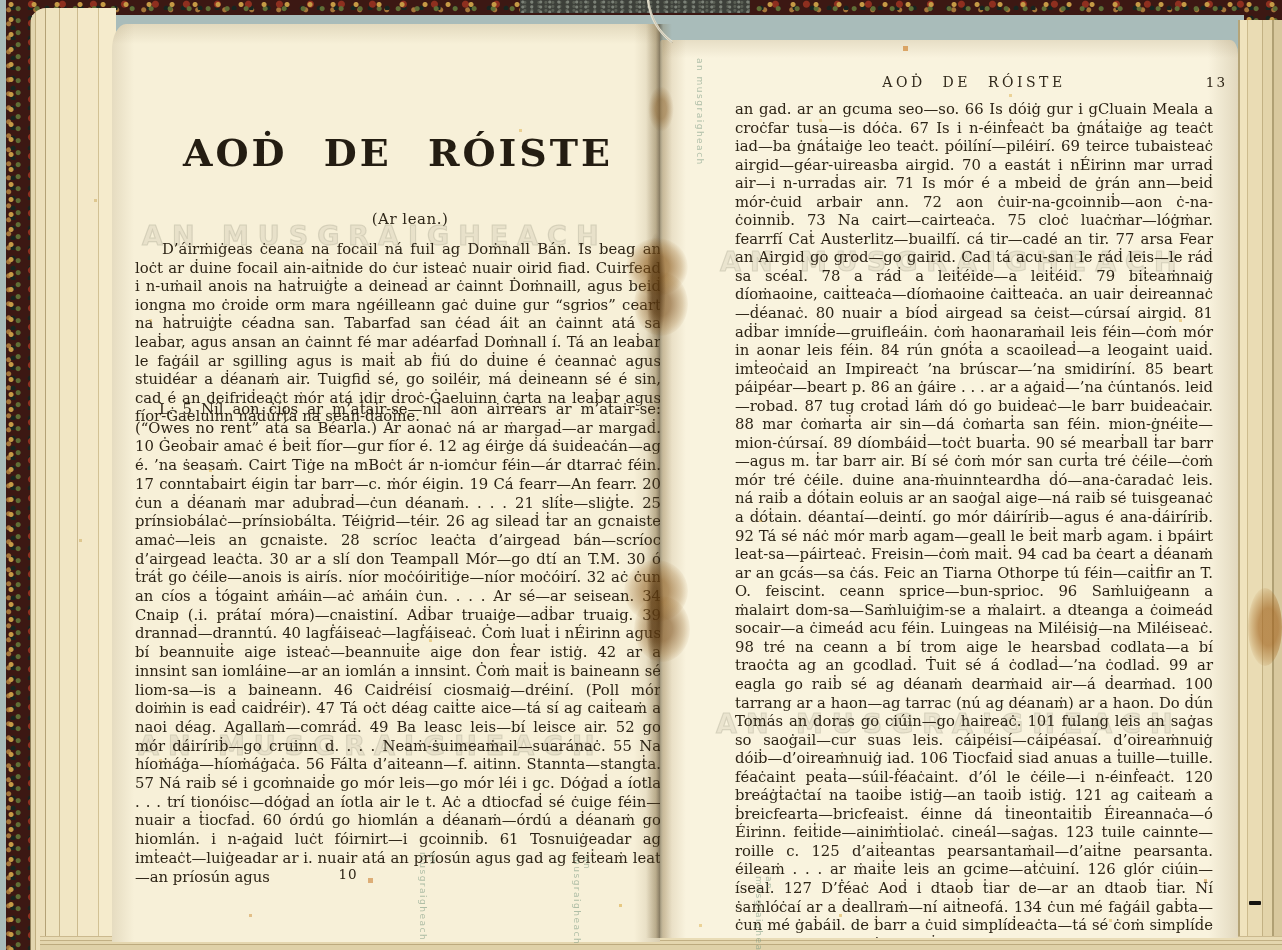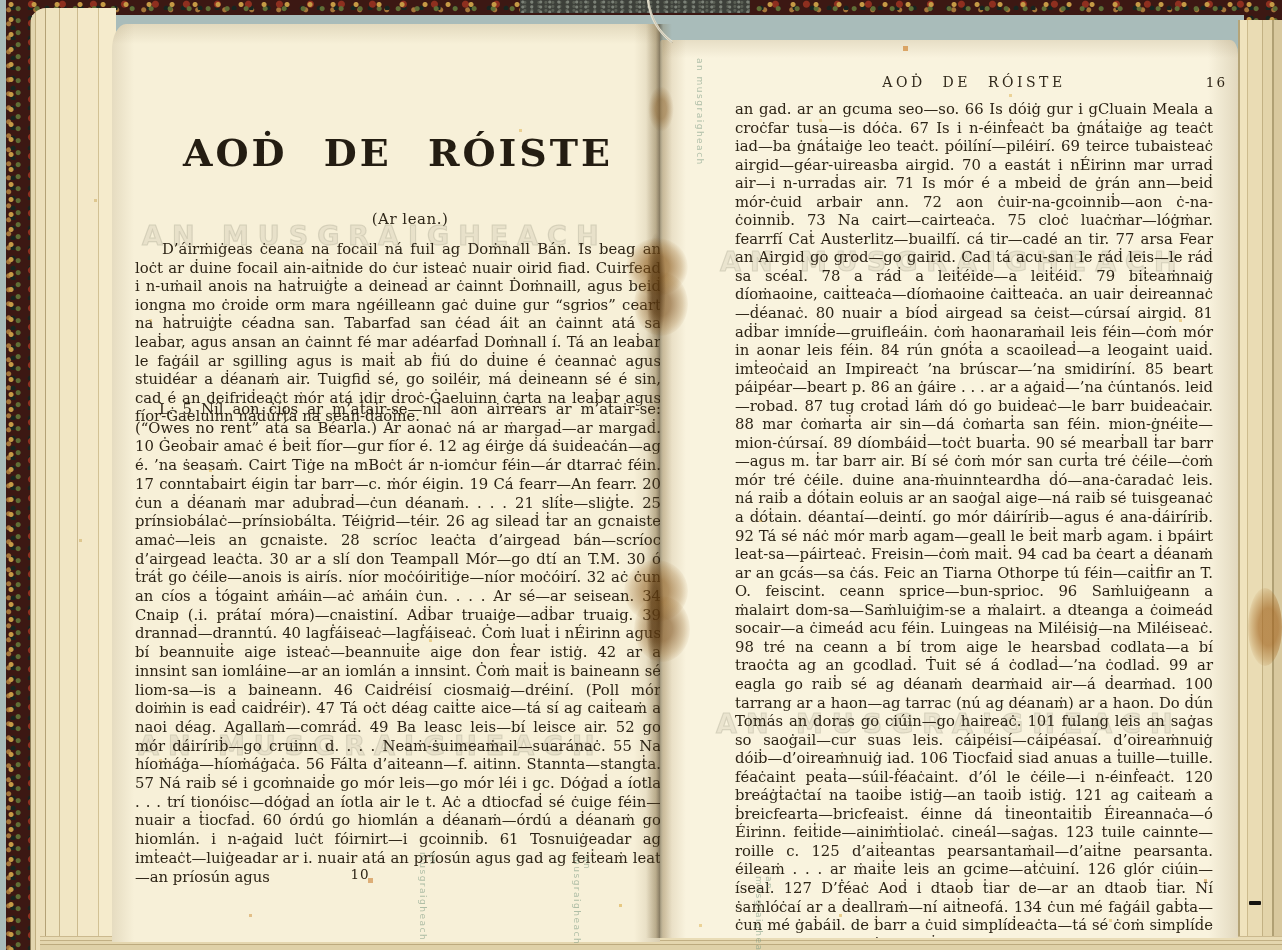--- a/index.html
+++ b/index.html
@@ -59,21 +59,21 @@
   
   .content-left{position:absolute;left:23px;top:0;width:526px;color:#2c2315;}
   .chapter-title{margin:0;position:absolute;top:106px;left:0;width:100%;text-align:center;
     font-size:38px;font-weight:bold;letter-spacing:3px;word-spacing:20px;color:#241d12;}
   .subtitle{position:absolute;top:186px;left:12px;width:100%;text-align:center;font-size:15px;
     letter-spacing:.5px;color:#2e2618;}
   .intro{position:absolute;top:216px;left:0;width:100%;margin:0;font-size:14.8px;line-height:18.6px;
     text-align:justify;text-indent:27px;color:#2c2315;}
   .notes-left{position:absolute;top:376px;left:0;width:100%;margin:0;font-size:14.8px;line-height:18.7px;
     text-align:justify;text-indent:24px;color:#2c2315;}
-  .pagenum-left{position:absolute;top:842px;left:12px;width:100%;text-align:center;padding-right:100px;
+  .pagenum-left{position:absolute;top:842px;left:0;width:100%;text-align:center;padding-right:100px;
     box-sizing:border-box;font-size:13.5px;letter-spacing:1px;color:#2c2315;}
   .content-right{position:absolute;left:75px;top:0;width:478px;color:#2c2315;}
   .running-header{position:absolute;top:34px;left:0;width:100%;text-align:center;font-size:14px;
     letter-spacing:3.5px;word-spacing:9px;color:#30281a;}
   .pagenum-right{position:absolute;top:34px;right:-14px;font-size:13.5px;letter-spacing:2px;color:#2c2315;}
   .notes-right{position:absolute;top:60px;left:0;width:100%;margin:0;font-size:14.8px;line-height:18.55px;
     text-align:justify;color:#2c2315;}
   .clip{overflow:hidden;}
   
   .wm-band{position:absolute;font-family:"DejaVu Sans","Liberation Sans",sans-serif;font-weight:bold;
@@ -141,21 +141,21 @@
       <p class="notes-left">L. 5 Níl aon ċíos ar m’aṫair-se—níl aon airréars ar m’aṫair-se: (“Owes no rent” atá sa Béarla.) Ar aonaċ ná ar ṁargaḋ—ar margaḋ. 10 Ġeoḃair amaċ é ḃeiṫ fíor—gur fíor é. 12 ag éirġe ḋá ṡuiḋeaċán—ag é. ’na ṡeasaṁ. Cairt Tiġe na mBoċt ár n-iomċur féin—ár dtarraċ féin. 17 conntaḃairt éigin ṫar barr—c. ṁór éigin. 19 Cá fearr—An fearr. 20 ċun a ḋéanaṁ mar aduḃraḋ—ċun déanaṁ. . . . 21 slíṫe—sliġṫe. 25 prínsiobálaċ—prínsiobálta. Téiġrid—téir. 26 ag sileaḋ ṫar an gcnaiste amaċ—leis an gcnaiste. 28 scríoc leaċta d’airgead bán—scríoc d’airgead leaċta. 30 ar a slí don Teampall Mór—go dtí an T.M. 30 ó ṫráṫ go ċéile—anois is airís. níor moċóiriṫiġe—níor moċóirí. 32 aċ ċun an cíos a ṫógaint aṁáin—aċ aṁáin ċun. . . . Ar sé—ar seisean. 34 Cnaip (.i. prátaí móra)—cnaistiní. Aḋḃar truaiġe—aḋḃar truaig. 39 drannaḋ—dranntú. 40 lagḟáiseaċ—lagḟáiseaċ. Ċoṁ luaṫ i nÉirinn agus bí beannuiṫe aige isteaċ—beannuiṫe aige don ḟear istiġ. 42 ar a innsint san iomláine—ar an iomlán a innsint. Ċoṁ maiṫ is baineann sé liom-sa—is a baineann. 46 Caiḋréisí ciosmaiġ—dréiní. (Poll mór doiṁin is eaḋ caiḋréir). 47 Tá oċt déag caiṫte aice—tá sí ag caiṫeaṁ a naoi déag. Agallaṁ—comráḋ. 49 Ba leasc leis—bí leisce air. 52 go mór dáiríriḃ—go cruinn d. . . . Neaṁ-ṡuimeaṁail—suaránaċ. 55 Na híoṁáġa—híoṁáġaċa. 56 Fálta d’aiteann—f. aitinn. Stannta—stangṫa. 57 Ná raiḃ sé i gcoṁnaiḋe go mór leis—go mór léi i gc. Dóġaḋ a íotla . . . trí tionóisc—dóġaḋ an íotla air le t. Aċ a dtiocfaḋ sé ċuige féin—nuair a ṫiocfaḋ. 60 órdú go hiomlán a ḋéanaṁ—órdú a ḋéanaṁ go hiomlán. i n-aġaid luċt fóirnirt—i gcoinniḃ. 61 Tosnuiġeadar ag imṫeaċt—luiġeadar ar i. nuair atá an príosún agus gad ag feiṫeaṁ leat—an príosún agus</p>
       <div class="pagenum-left">10</div>
     </div>
   </div>
 
   <div class="page page-right clip">
     <div class="wm-band" style="left:60px;top:206px;">AN MUSGRAIGHEACH</div>
     <div class="wm-band" style="left:56px;top:668px;">AN MUSGRAIGHEACH</div>
     <div class="content-right">
       <div class="running-header">AOḊ DE RÓISTE</div>
-      <div class="pagenum-right">16</div>
+      <div class="pagenum-right">13</div>
       <p class="notes-right">an gad. ar an gcuma seo—so. 66 Is dóiġ gur i gCluain Meala a croċfar tusa—is dóċa. 67 Is i n-éinḟeaċt ba ġnáṫaiġe ag teaċt iad—ba ġnáṫaiġe leo teaċt. póilíní—piléirí. 69 teirce tubaisteaċ airgid—géar-uireasba airgid. 70 a eastát i nÉirinn mar urraḋ air—i n-urraḋas air. 71 Is mór é a mbeiḋ de ġrán ann—beiḋ mór-ċuid arbair ann. 72 aon ċuir-na-gcoinniḃ—aon ċ-na-ċoinniḃ. 73 Na cairt—cairteaċa. 75 cloċ luaċṁar—lóġṁar. fearrfí Caṫ Austerlitz—buailfí. cá tir—cadé an tir. 77 arsa Fear an Airgid go grod—go gairid. Cad tá acu-san le ráḋ leis—le ráḋ sa scéal. 78 a ráḋ a leiṫéide—a leiṫéid. 79 biṫeaṁnaiġ díoṁaoine, caiṫteaċa—díoṁaoine ċaiṫteaċa. an uair ḋeireannaċ—ḋéanaċ. 80 nuair a bíoḋ airgead sa ċeist—cúrsaí airgid. 81 aḋḃar imníḋe—gruifleáin. ċoṁ haonaraṁail leis féin—ċoṁ mór in aonar leis féin. 84 rún gnóṫa a scaoileaḋ—a leogaint uaiḋ. imṫeoċaiḋ an Impireaċt ’na brúscar—’na smidiríní. 85 beart páipéar—beart p. 86 an ġáire . . . ar a aġaiḋ—’na ċúntanós. leid—robad. 87 tug croṫaḋ láṁ dó go buiḋeaċ—le barr buiḋeaċair. 88 mar ċoṁarṫa air sin—dá ċoṁarṫa san féin. mion-ġnéiṫe—mion-ċúrsaí. 89 díombáiḋ—toċt buarṫa. 90 sé mearḃall ṫar barr—agus m. ṫar barr air. Bí sé ċoṁ mór san curṫa tré ċéile—ċoṁ mór tré ċéile. duine ana-ṁuinnteardha ḋó—ana-ċaradaċ leis. ná raiḃ a ḋóṫain eoluis ar an saoġal aige—ná raiḃ sé tuisgeanaċ a ḋóṫain. déantaí—deintí. go mór dáiríriḃ—agus é ana-ḋáiríriḃ. 92 Tá sé náċ mór marḃ agam—geall le ḃeiṫ marḃ agam. i bpáirt leat-sa—páirteaċ. Freisin—ċoṁ maiṫ. 94 cad ba ċeart a ḋéanaṁ ar an gcás—sa ċás. Feic an Tiarna Othorpe tú féin—caiṫfir an T. O. feiscint. ceann sprice—bun-sprioc. 96 Saṁluiġeann a ṁalairt dom-sa—Saṁluiġim-se a ṁalairt. a dteanga a ċoimeád socair—a ċimeád acu féin. Luingeas na Miléisiġ—na Miléiseaċ. 98 tré na ceann a bí trom aige le hearsbaḋ codlata—a bí traoċta ag an gcodlaḋ. Ṫuit sé á ċodlaḋ—’na ċodlaḋ. 99 ar eagla go raiḃ sé ag déanaṁ dearṁaid air—á ḋearṁad. 100 tarrang ar a haon—ag tarrac (nú ag déanaṁ) ar a haon. Do ḋún Tomás an doras go ciúin—go haireaċ. 101 fulang leis an saġas so saoġail—cur suas leis. cáipéisí—cáipéasaí. d’oireaṁnuiġ dóiḃ—d’oireaṁnuiġ iad. 106 Tiocfaiḋ siad anuas a ṫuille—tuille. féaċaint peaṫa—súil-ḟéaċaint. d’ól le ċéile—i n-éinḟeaċt. 120 breáġṫaċtaí na taoiḃe istiġ—an taoiḃ istiġ. 121 ag caiṫeaṁ a ḃreicfearta—bricfeaist. éinne dá ṫineontaiṫiḃ Éireannaċa—ó Éirinn. feiṫide—ainiṁṫiolaċ. cineál—saġas. 123 tuile cainnte—roille c. 125 d’aiṫeantas pearsantaṁail—d’aiṫne pearsanta. éileaṁ . . . ar ṁaiṫe leis an gcime—aṫċuiní. 126 glór ciúin—íseal. 127 D’ḟéaċ Aoḋ i dtaoḃ ṫiar de—ar an dtaoḃ ṫiar. Ní ṡaṁlóċaí ar a ḋeallraṁ—ní aiṫneofá. 134 ċun mé faġáil gaḃṫa—ċun mé ġaḃáil. de ḃarr a ċuid simplíḋeaċta—tá sé ċoṁ simplíḋe sin. 138 aṁail is dá mbeaḋ—aċ mar a</p>
     </div>
   </div>
 
   <div class="gutter"></div>
   <div class="stain stain-c"></div>
   <div class="stain stain-a1"></div>
   <div class="stain stain-a2"></div>
   <div class="stain stain-a3"></div>
   <div class="stain stain-b1"></div>

